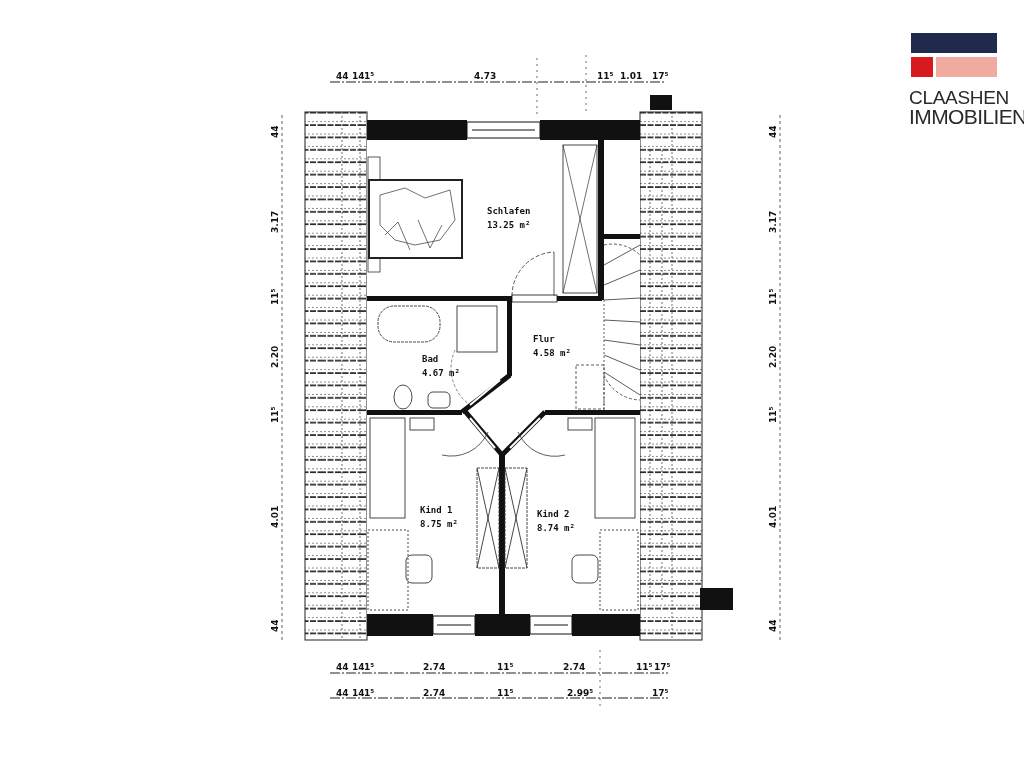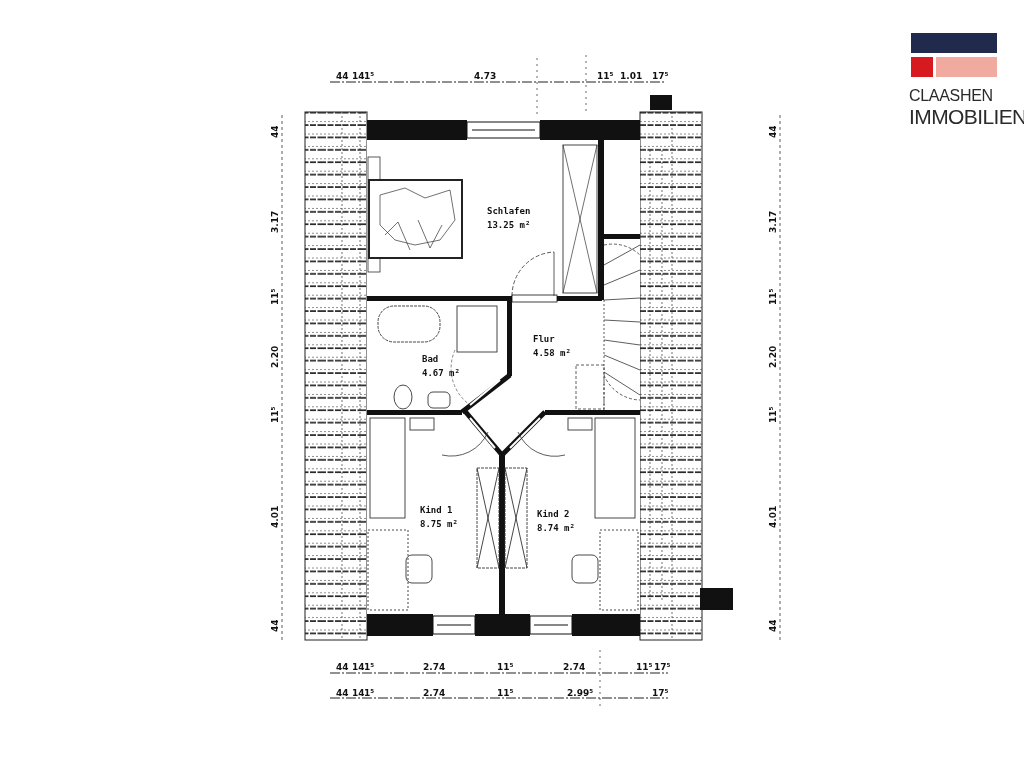--- a/index.html
+++ b/index.html
@@ -1,21 +1,21 @@
 <!DOCTYPE html>
 <html><head>
 <meta charset="utf-8">
 <style>
   html, body { margin:0; padding:0; background:#ffffff; }
   body { width:1024px; height:768px; position:relative; overflow:hidden; font-family:"DejaVu Sans", sans-serif; }
   .logo { position:absolute; left:911px; top:33px; width:86px; }
   .logo .bar-top { position:absolute; left:0; top:0; width:86px; height:20px; }
   .logo .bar-red { position:absolute; left:0; top:24px; width:22px; height:20px; }
   .logo .bar-pink { position:absolute; left:25px; top:24px; width:61px; height:20px; }
-  .logo .name1 { position:absolute; left:-2px; top:54px; font-family:"Liberation Sans", sans-serif; font-size:16px; color:#2a2a2a; letter-spacing:-0.3px; white-space:nowrap;text-align:right; }
+  .logo .name1 { position:absolute; left:-2px; top:54px; font-family:"Liberation Sans", sans-serif; font-size:19px; color:#2a2a2a; letter-spacing:-0.3px; white-space:nowrap;text-align:right; }
   .logo .name2 { position:absolute; left:-2px; top:72px; font-family:"Liberation Sans", sans-serif; font-size:21px; color:#2a2a2a; letter-spacing:-0.6px; white-space:nowrap; }
   svg.plan { position:absolute; left:0; top:0; }
   .dim { font-family:"DejaVu Sans", sans-serif; font-size:9px; font-weight:bold; fill:#111; }
   .room { font-family:"DejaVu Sans Mono", monospace; font-size:9px; font-weight:bold; fill:#111; }
 </style>
 </head>
 <body>
 
 <div class="logo">
   <div class="bar-top" style="background:#1f2a4d"></div>

